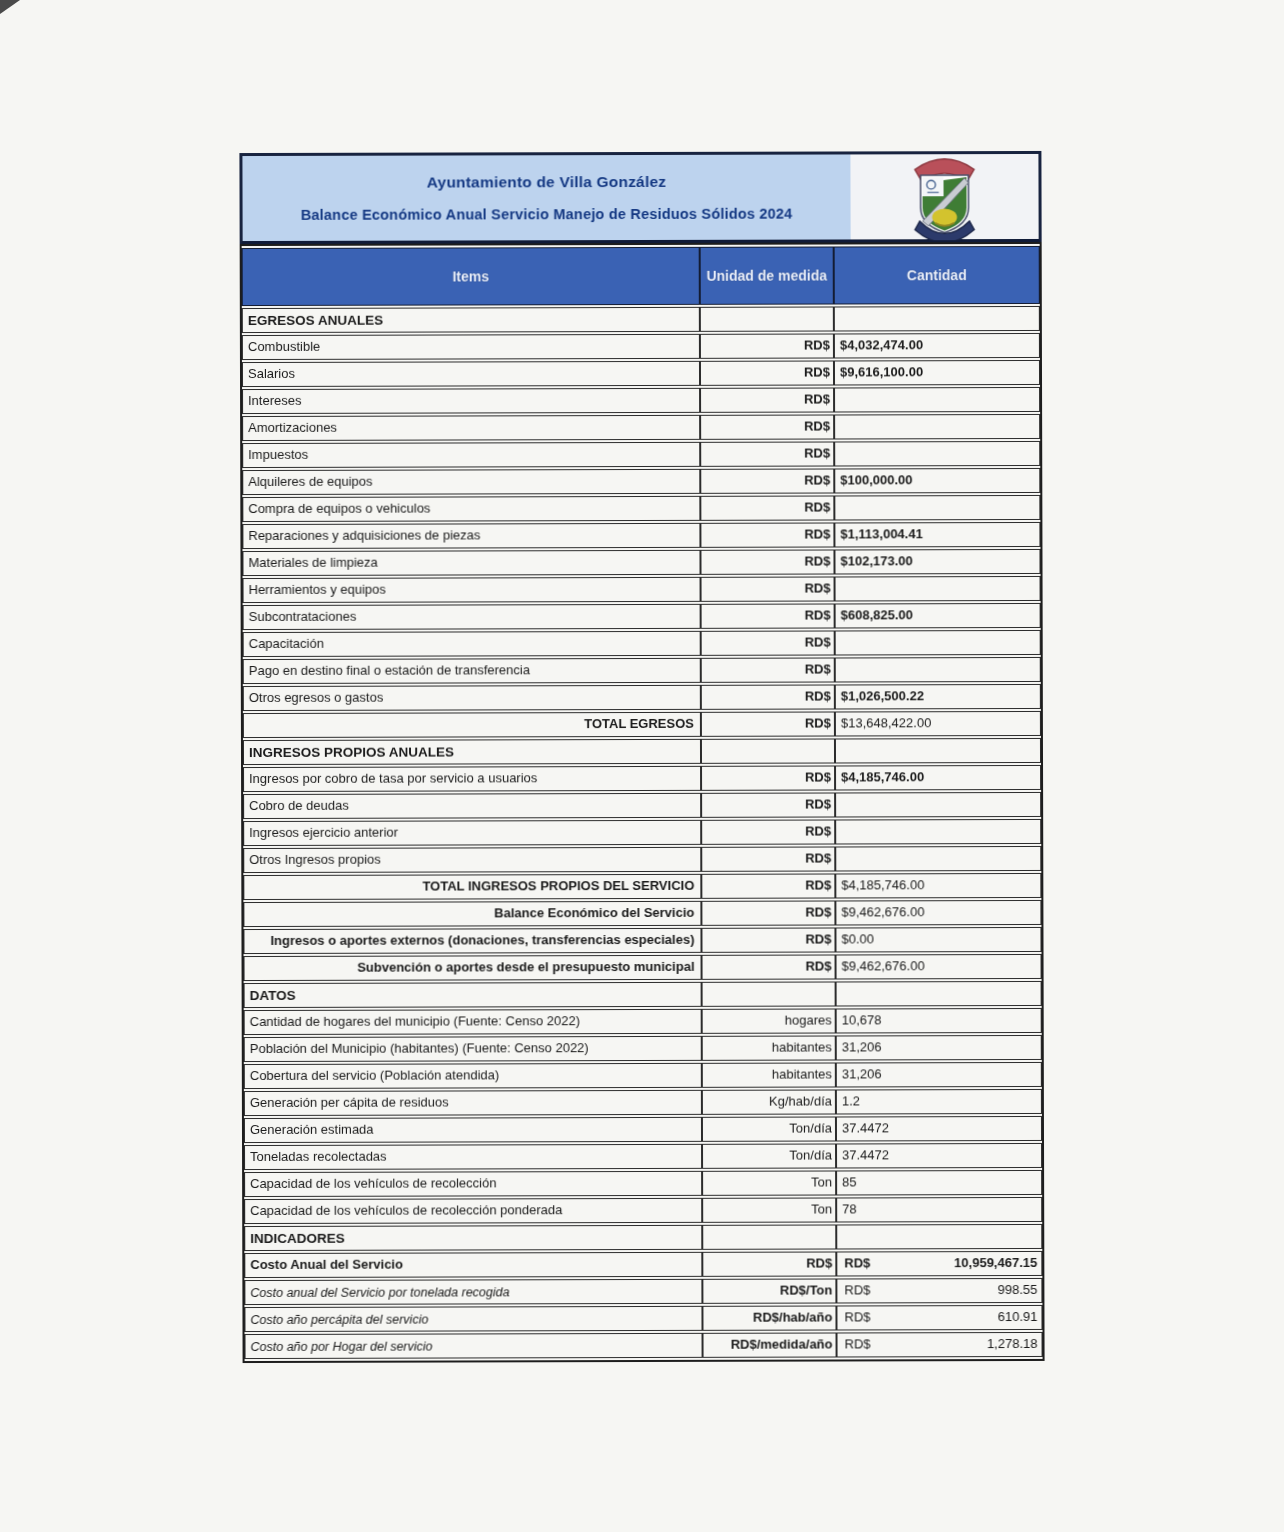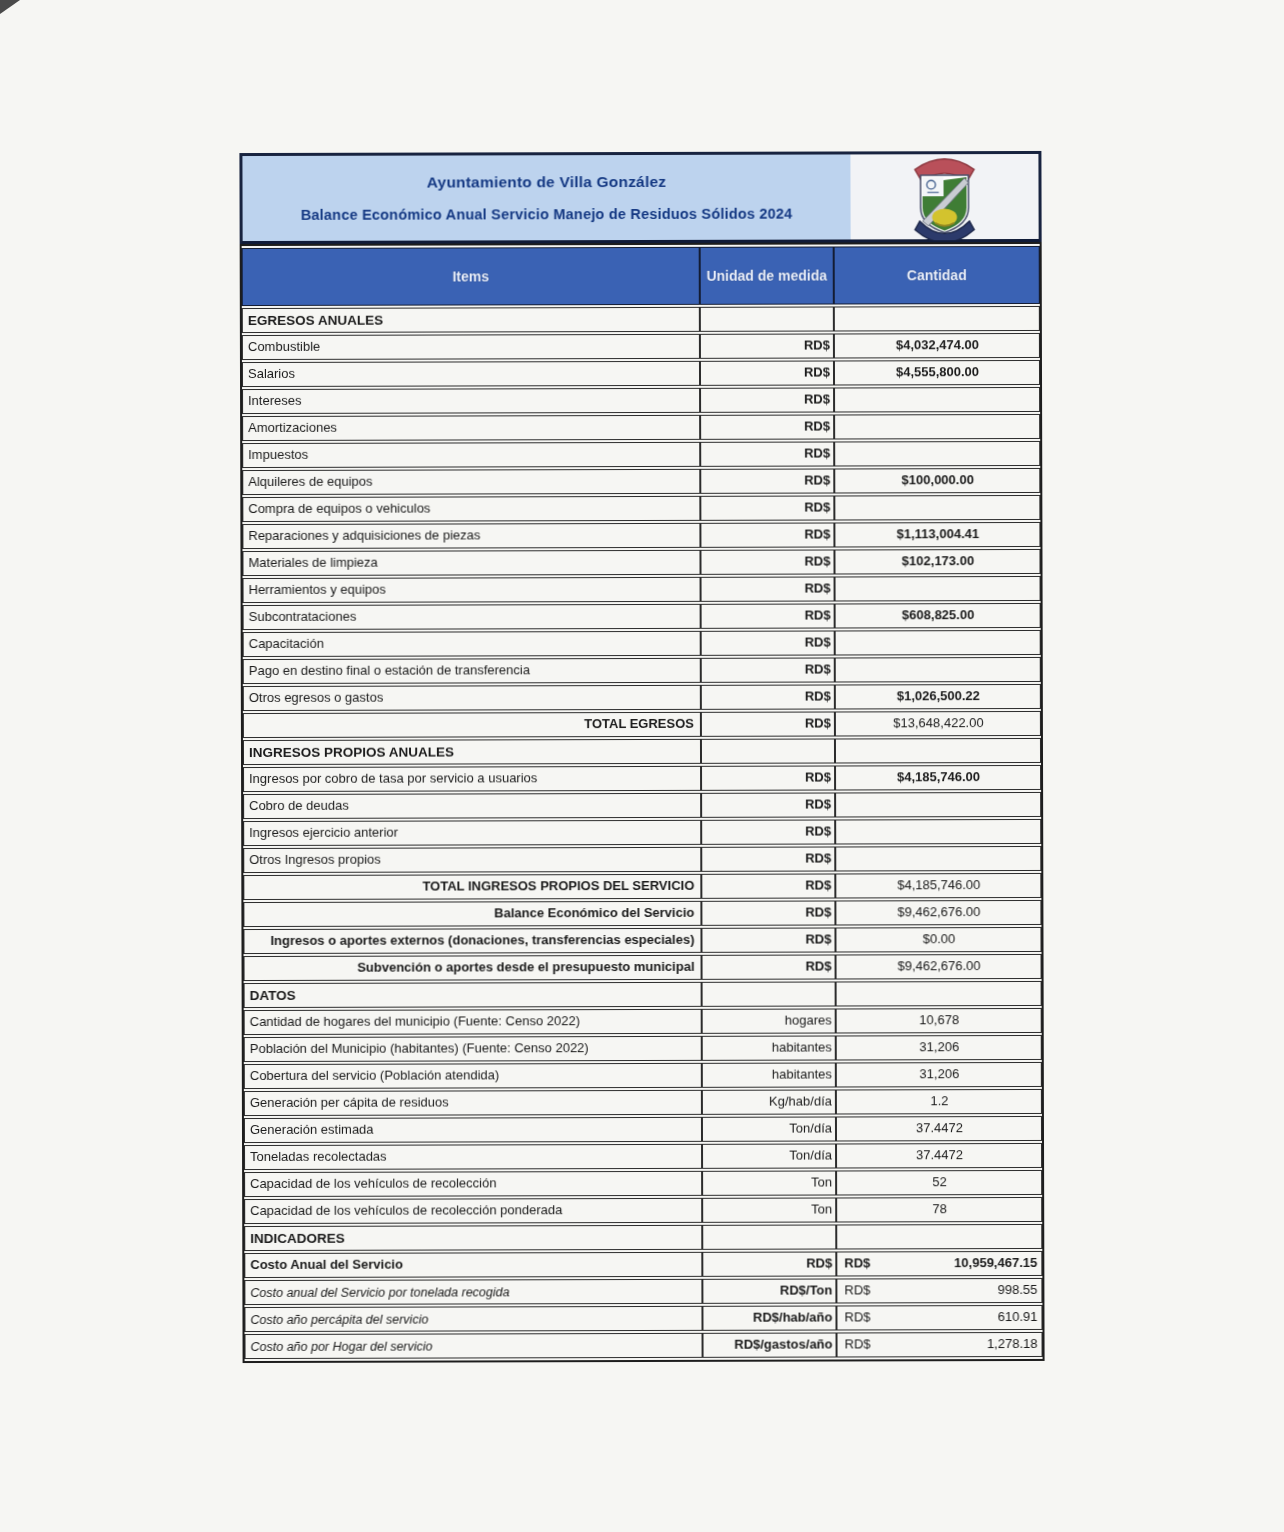--- a/index.html
+++ b/index.html
@@ -72,21 +72,21 @@
     height:21px;
     line-height:1.12;
     font-size:13px;
     padding:1px 5px;
     background:transparent;
     overflow:hidden;
     vertical-align:middle;
   }
   .c-item{text-align:left;}
   .c-unit{text-align:right;padding-right:3px;}
-  .c-qty{text-align:center;padding-right:4px;}
+  .c-qty{text-align:left;padding-right:4px;}
   .bold{font-weight:700;}
   .row-section .c-item{font-weight:700;font-size:13.5px;}
   .row-total .c-item{font-weight:700;text-align:right;padding-right:6px;}
   .row-total .c-qty{font-weight:400;}
   .row-indicator-bold td{font-weight:700;}
   .row-indicator-italic .c-item{font-style:italic;font-size:12.5px;}
   .row-indicator-italic .c-unit{font-weight:700;margin-top:48px;}
   .c-qty.split{display:flex;justify-content:space-between;align-items:center;}
   .c-qty.split .qpfx{padding-left:2px;}
 </style>
@@ -144,21 +144,21 @@
           <td class="c-qty"></td>
         </tr>
         <tr class="row-item">
           <td class="c-item">Combustible</td>
           <td class="c-unit bold">RD$</td>
           <td class="c-qty bold">$4,032,474.00</td>
         </tr>
         <tr class="row-item">
           <td class="c-item">Salarios</td>
           <td class="c-unit bold">RD$</td>
-          <td class="c-qty bold">$4,555,800.00</td>
+          <td class="c-qty bold">$9,616,100.00</td>
         </tr>
         <tr class="row-item">
           <td class="c-item">Intereses</td>
           <td class="c-unit bold">RD$</td>
           <td class="c-qty"></td>
         </tr>
         <tr class="row-item">
           <td class="c-item">Amortizaciones</td>
           <td class="c-unit bold">RD$</td>
           <td class="c-qty"></td>
@@ -294,21 +294,21 @@
           <td class="c-qty">37.4472</td>
         </tr>
         <tr class="row-item">
           <td class="c-item">Toneladas recolectadas</td>
           <td class="c-unit">Ton/día</td>
           <td class="c-qty">37.4472</td>
         </tr>
         <tr class="row-item">
           <td class="c-item">Capacidad de los vehículos de recolección</td>
           <td class="c-unit">Ton</td>
-          <td class="c-qty">52</td>
+          <td class="c-qty">85</td>
         </tr>
         <tr class="row-item">
           <td class="c-item">Capacidad de los vehículos de recolección ponderada</td>
           <td class="c-unit">Ton</td>
           <td class="c-qty">78</td>
         </tr>
         <tr class="row-section">
           <td class="c-item">INDICADORES</td>
           <td class="c-unit"></td>
           <td class="c-qty"></td>
@@ -332,21 +332,21 @@
         <tr class="row-indicator-italic">
           <td class="c-item">Costo año percápita del servicio</td>
           <td class="c-unit bold">RD$/hab/año</td>
           <td class="c-qty split">
             <span class="qpfx">RD$</span>
             <span>610.91</span>
           </td>
         </tr>
         <tr class="row-indicator-italic">
           <td class="c-item">Costo año por Hogar del servicio</td>
-          <td class="c-unit bold">RD$/gastos/año</td>
+          <td class="c-unit bold">RD$/medida/año</td>
           <td class="c-qty split">
             <span class="qpfx">RD$</span>
             <span>1,278.18</span>
           </td>
         </tr>
       </tbody>
   </table>
 
 </div>
 

